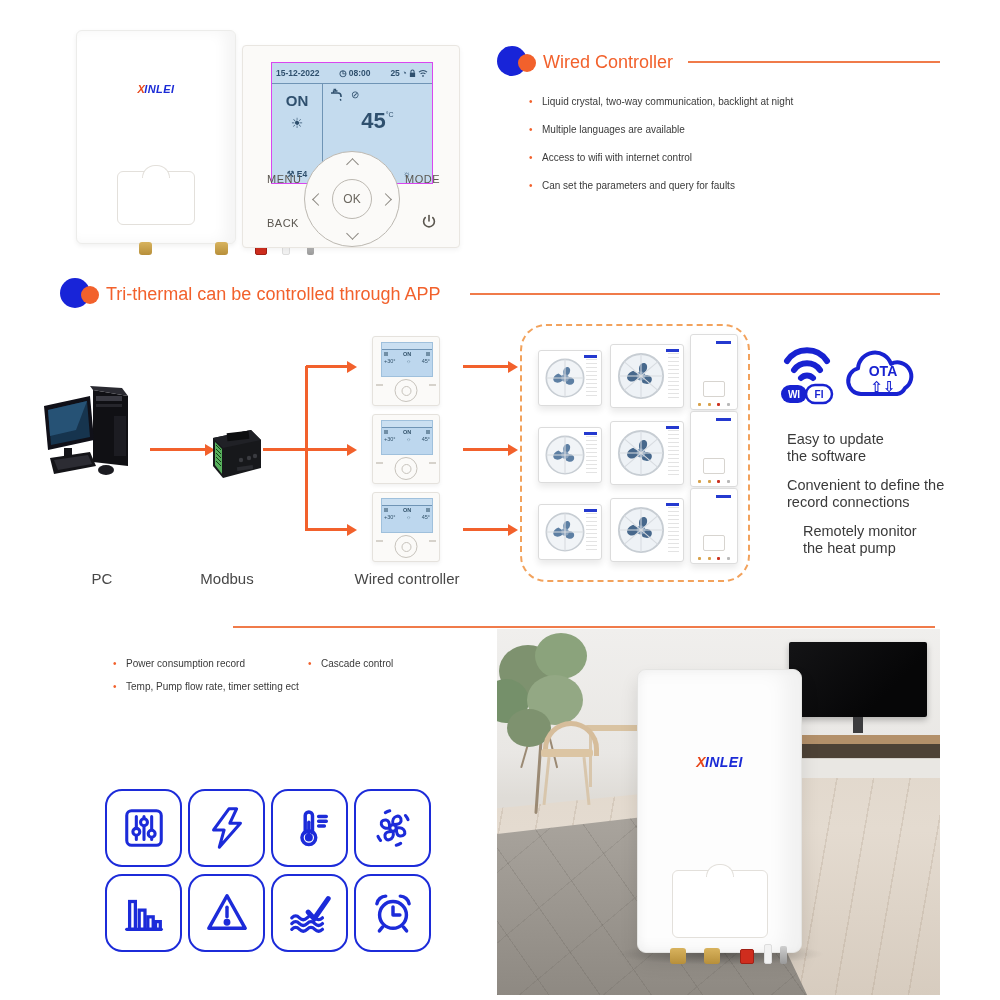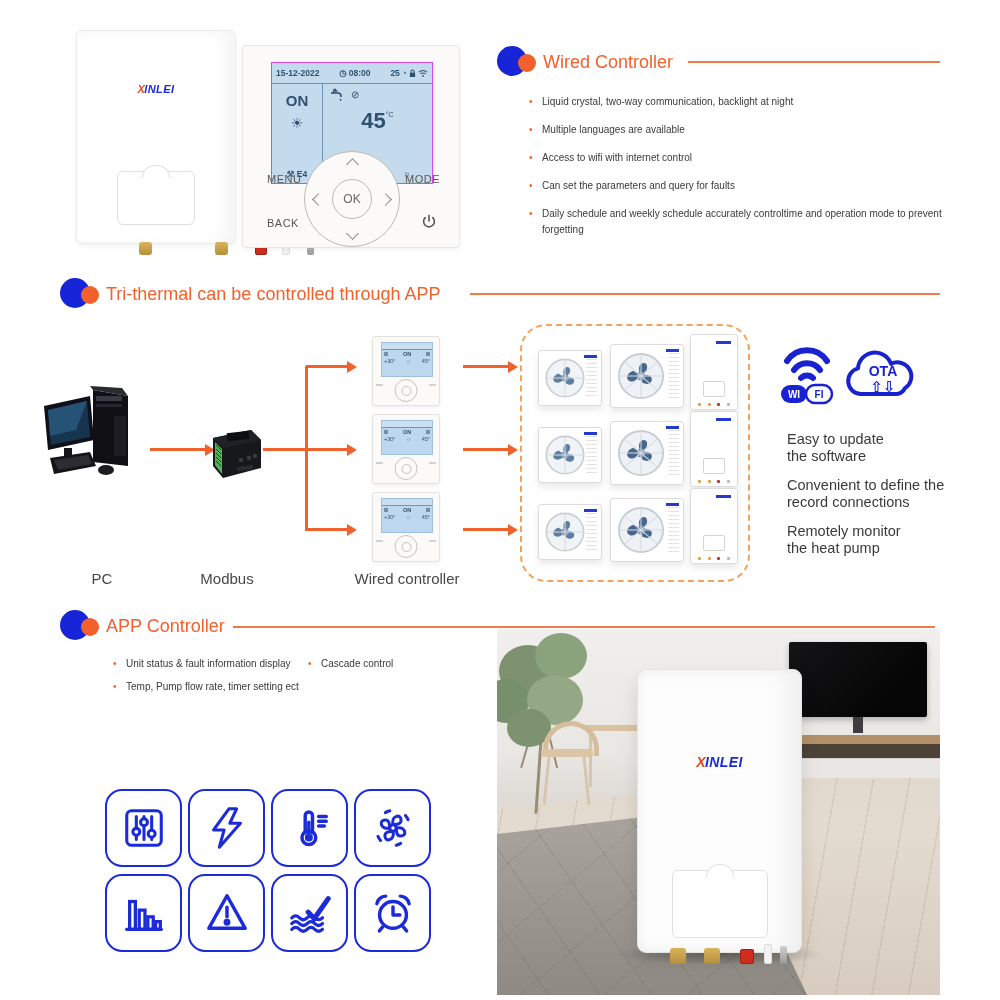--- a/index.html
+++ b/index.html
@@ -232,21 +232,20 @@
         <i class="mo"></i>
       </span>
     <span class="htitle">Wired Controller</span>
   </div>
   <div class="hline" style="left:688px;top:61px;width:252px;"></div>
   <ul class="bullets" style="left:529px;top:94px;width:424px;">
     <li>Liquid crystal, two-way communication, backlight at night</li>
     <li>Multiple languages are available</li>
     <li>Access to wifi with internet control</li>
     <li>Can set the parameters and query for faults</li>
-    <li>Daily schedule and weekly schedule accurately controltime and operation mode to prevent forgetting</li>
   </ul>
 
   <div class="hgroup" style="left:60px;top:278px;">
     <span class="marker">
         <i class="mb"></i>
         <i class="mo"></i>
       </span>
     <span class="htitle">Tri-thermal can be controlled through APP</span>
   </div>
   <div class="hline" style="left:470px;top:293px;width:470px;"></div>
@@ -463,36 +462,29 @@
   </svg>
 
   <div class="benefit" style="top:431px;">
     <span>Easy to update</span>
       <span>the software</span>
   </div>
   <div class="benefit" style="top:477px;">
     <span>Convenient to define the</span>
       <span>record connections</span>
   </div>
-  <div class="benefit" style="top:523px;">
+  <div class="benefit" style="top:523px;margin-left:16px;">
     <span>Remotely monitor</span>
       <span>the heat pump</span>
   </div>
 
-  <div class="hgroup" style="left:60px;top:610px;">
-    <span class="marker">
-        <i class="mb"></i>
-        <i class="mo"></i>
-      </span>
-    <span class="htitle">APP Controller</span>
-  </div>
   <div class="hline" style="left:233px;top:626px;width:702px;"></div>
 
   <ul class="bullets" style="left:113px;top:656px;width:300px;">
-    <li style="margin-bottom:7px;">Unit status &amp; fault information display</li>
+    <li style="margin-bottom:7px;">Power consumption record</li>
     <li style="margin-bottom:7px;">Temp, Pump flow rate, timer setting ect</li>
   </ul>
   <ul class="bullets" style="left:308px;top:656px;width:160px;">
     <li>Cascade control</li>
   </ul>
 
   <div class="tile" style="left:105px;top:789px;">
     <svg width="46" height="46" viewBox="0 0 24 24" fill="none" stroke="#1C2BD9" stroke-width="1.6" stroke-linecap="round" stroke-linejoin="round">
       <rect x="3" y="3" width="18" height="18" rx="2.5"></rect>
       <path d="M8 6 v12 M12 6 v12 M16 6 v12"></path>

